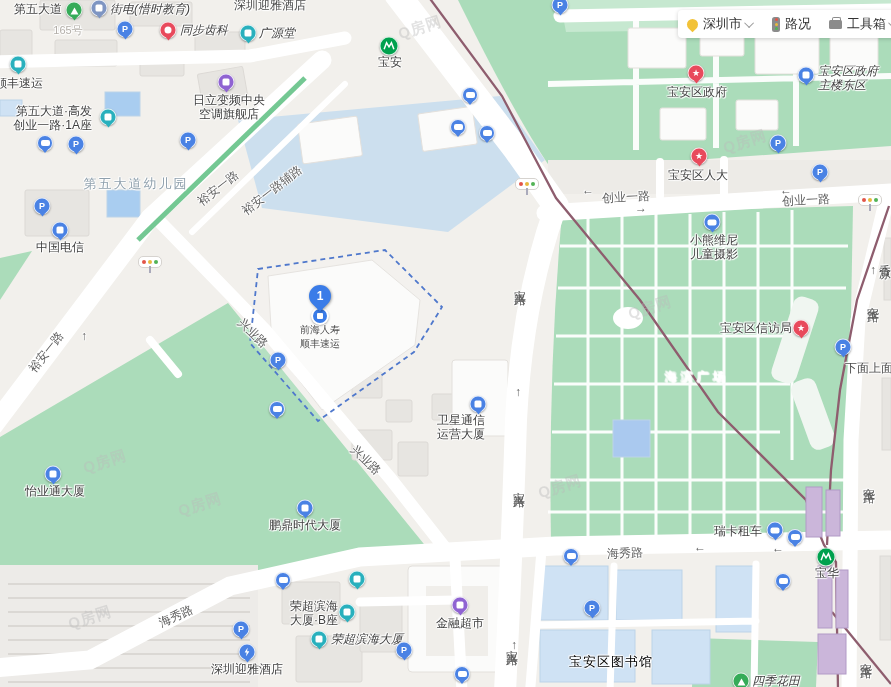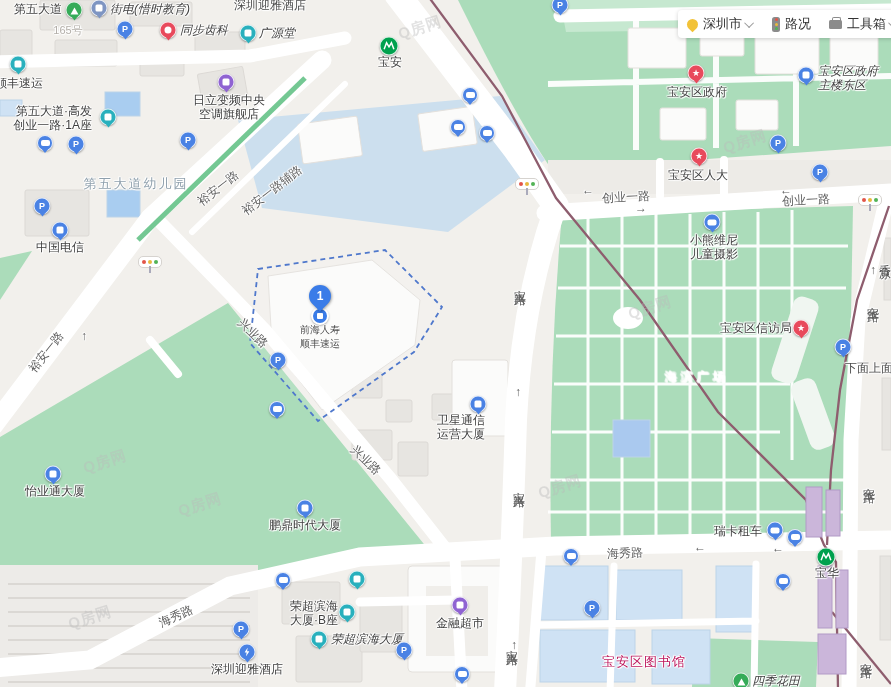--- a/index.html
+++ b/index.html
@@ -221,21 +221,21 @@
       <div class="maplabel road-label" style="left: 700px; top: 547px;">←</div>
       <div class="maplabel road-label" style="left: 778px; top: 548px;">←</div>
       <div class="maplabel road-label" style="left: 518px; top: 392px;">↑</div>
       <div class="maplabel road-label" style="left: 514px; top: 645px;">↑</div>
       <div class="maplabel road-label" style="left: 873px; top: 270px;">↑</div>
       <div class="maplabel road-label" style="left: 84px; top: 336px;">↑</div>
       <div class="maplabel area-label" style="left: 270px; top: 5px; font-size: 12px; color: rgb(74, 74, 74);">深圳迎雅酒店</div>
       <div class="maplabel area-label" style="left: 68px; top: 30px; font-size: 11px; color: rgb(179, 175, 169);">165号</div>
       <div class="maplabel area-label" style="left: 136px; top: 184px; font-size: 13px; color: rgb(143, 160, 173); letter-spacing: 2px;">第五大道幼儿园</div>
       <div class="maplabel area-label" style="left: 697px; top: 377px; font-size: 12px; color: rgba(255, 255, 255, 0.92); letter-spacing: 4px;">海滨广场</div>
-      <div class="maplabel area-label" style="left: 644px; top: 662px; font-size: 13px; color: #be185d; letter-spacing: 1px;">宝安区图书馆</div>
+      <div class="maplabel area-label" style="left: 611px; top: 662px; font-size: 13px; color: #000000; letter-spacing: 1px;">宝安区图书馆</div>
       <div class="maplabel area-label" style="left: 869px; top: 368px; font-size: 12px; color: rgb(74, 74, 74);">下面上面</div>
       <div class="maplabel area-label vert" style="left: 885px; top: 257px; font-size: 12px; color: rgb(74, 74, 74);">香凉</div>
       <div class="mk" style="left: 74px; top: 10px; --c: #35ab58;">
         <span class="g-tree"></span>
       </div>
       <div class="maplabel poi-label anch-l" style="left: 62px; top: 9px;">
         <div>第五大道</div>
       </div>
       <div class="mk" style="left: 99px; top: 8px; --c: #7e95c2;">
         <span class="g-sq"></span>

